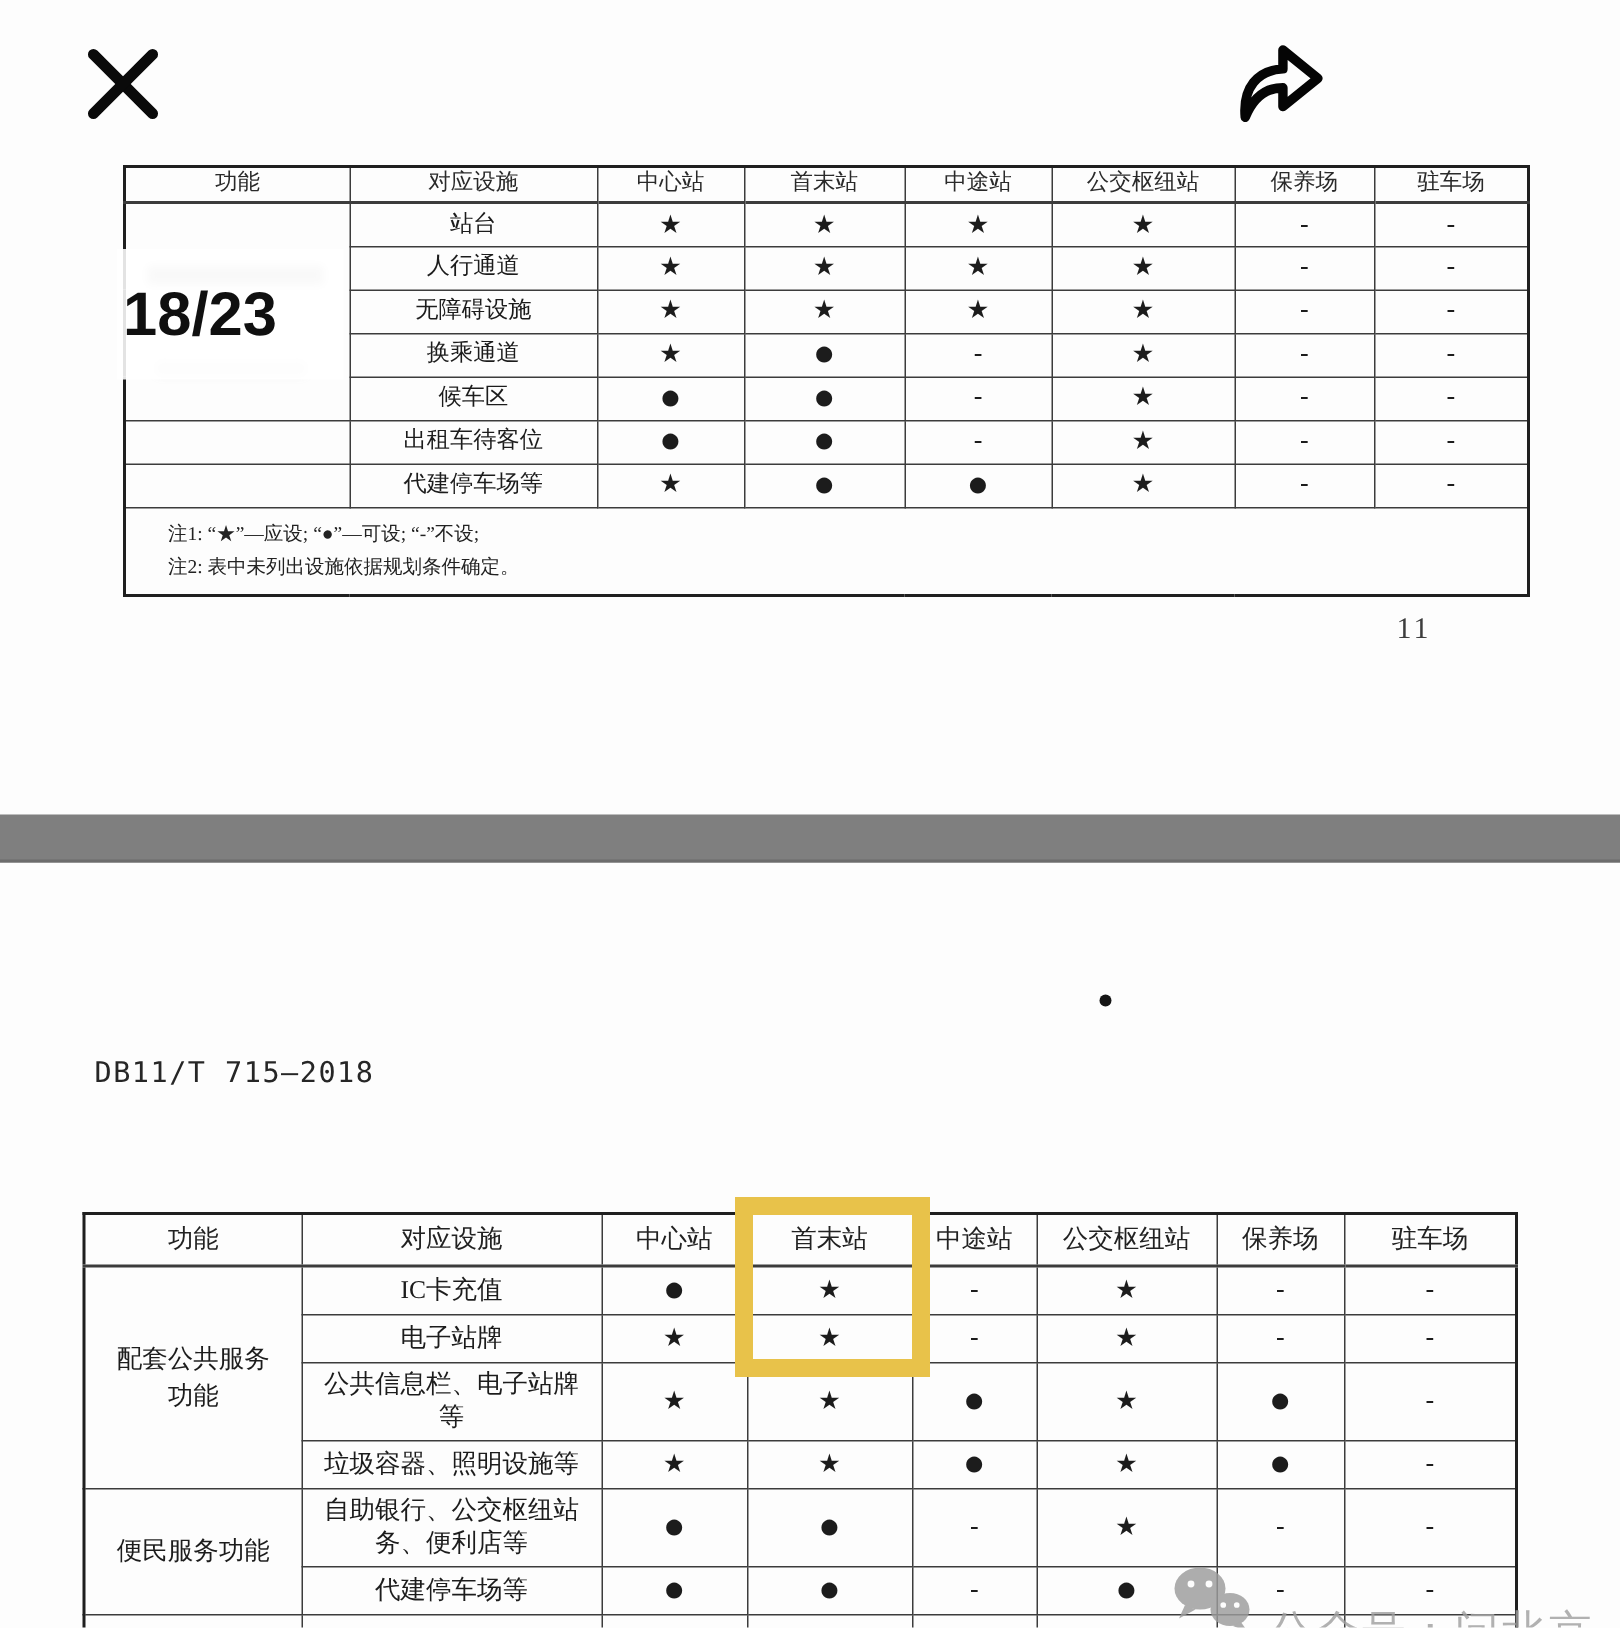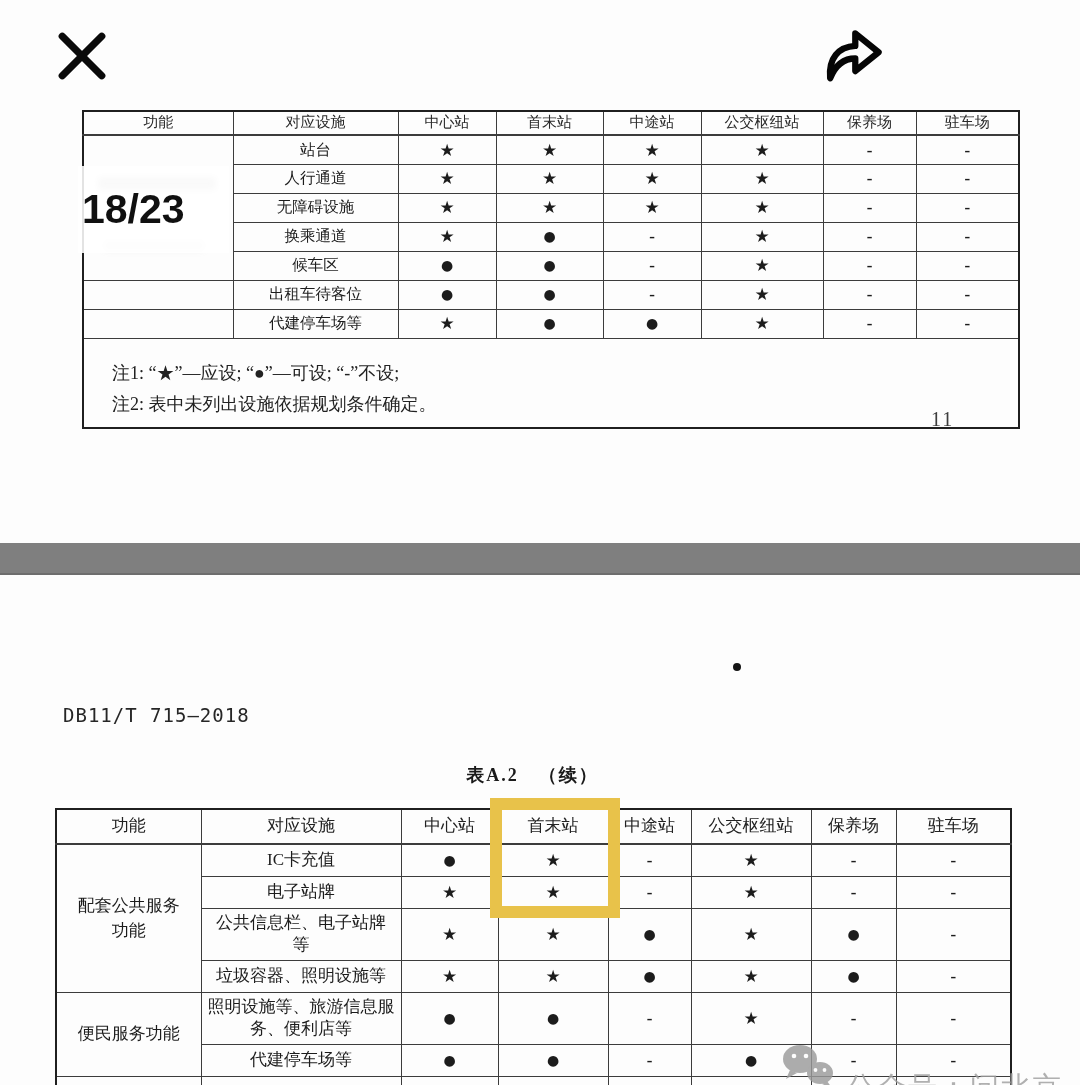--- a/index.html
+++ b/index.html
@@ -32,22 +32,22 @@
   .t1 tbody tr { height:29px;margin-top:16px; }
   .t2 { left:55px; top:808px; width:955px; font-size:17px; }
   .t2 thead tr { height:35px; }
   .t2 thead th { font-weight:normal; font-size:17px; border-bottom-width:2px; color:#222; }
   .t2 tbody tr { height:32px; }
   .t2 tbody tr.tall { height:52px; }
   .t2 tbody tr.partial { height:46px; }
 
   td.sym { font-family:"DejaVu Sans","Liberation Sans",sans-serif; font-size:17px; }
   td.sym.dot { font-size:14px; }
-  td.notes { text-align:left; padding:19px 10px 6px 28px; line-height:1.75;
-    font-size:18px; color:#222; }
+  td.notes { text-align:left; padding:6px 10px 6px 28px; line-height:1.75;
+    font-size:13px; color:#222; }
   td.group div { line-height:1.5; }
 
   .page-number { left:931px; top:408px; font-size:20px; color:#3d3d3d; letter-spacing:2px; }
   .divider { left:0; top:543px; width:1080px; height:32px; background:#7f7f7f;
     border-bottom:2px solid #6d6d6d; }
   .speck { left:733px; top:663px; width:8px; height:8px; border-radius:50%; background:#151515; }
 
   .doc-code { left:63px; top:704px; font-family:"DejaVu Sans Mono","Liberation Mono",monospace;
     font-size:19px; color:#262626; letter-spacing:1px; }
   .table-title { left:55px; top:763px; width:955px; text-align:center; font-weight:700;
@@ -183,21 +183,20 @@
   <div class="abs page-indicator">18/23</div>
 
   <div class="abs page-number">11</div>
 
   <div class="abs divider"></div>
 
   <div class="abs speck"></div>
 
   <div class="abs doc-code">DB11/T 715—2018</div>
 
-  <div class="abs table-title">表A.2　（续）</div>
 
   <table class="abs doc-table t2">
     <colgroup>
       <col style="width:145px">
         <col style="width:200px">
         <col style="width:97px">
         <col style="width:110px">
       <col style="width:83px">
         <col style="width:120px">
         <col style="width:85px">
@@ -255,21 +254,21 @@
           <td class="sym">★</td>
           <td class="sym">★</td>
           <td class="sym dot">●</td>
           <td class="sym">★</td>
           <td class="sym dot">●</td>
           <td class="sym">-</td>
         </tr>
         <tr class="tall">
           <td rowspan="2" class="group">便民服务功能</td>
           <td>
-            <div>照明设施等、旅游信息服</div>
+            <div>自助银行、公交枢纽站</div>
             <div>务、便利店等</div>
           </td>
           <td class="sym dot">●</td>
           <td class="sym dot">●</td>
           <td class="sym">-</td>
           <td class="sym">★</td>
           <td class="sym">-</td>
           <td class="sym">-</td>
         </tr>
         <tr>

